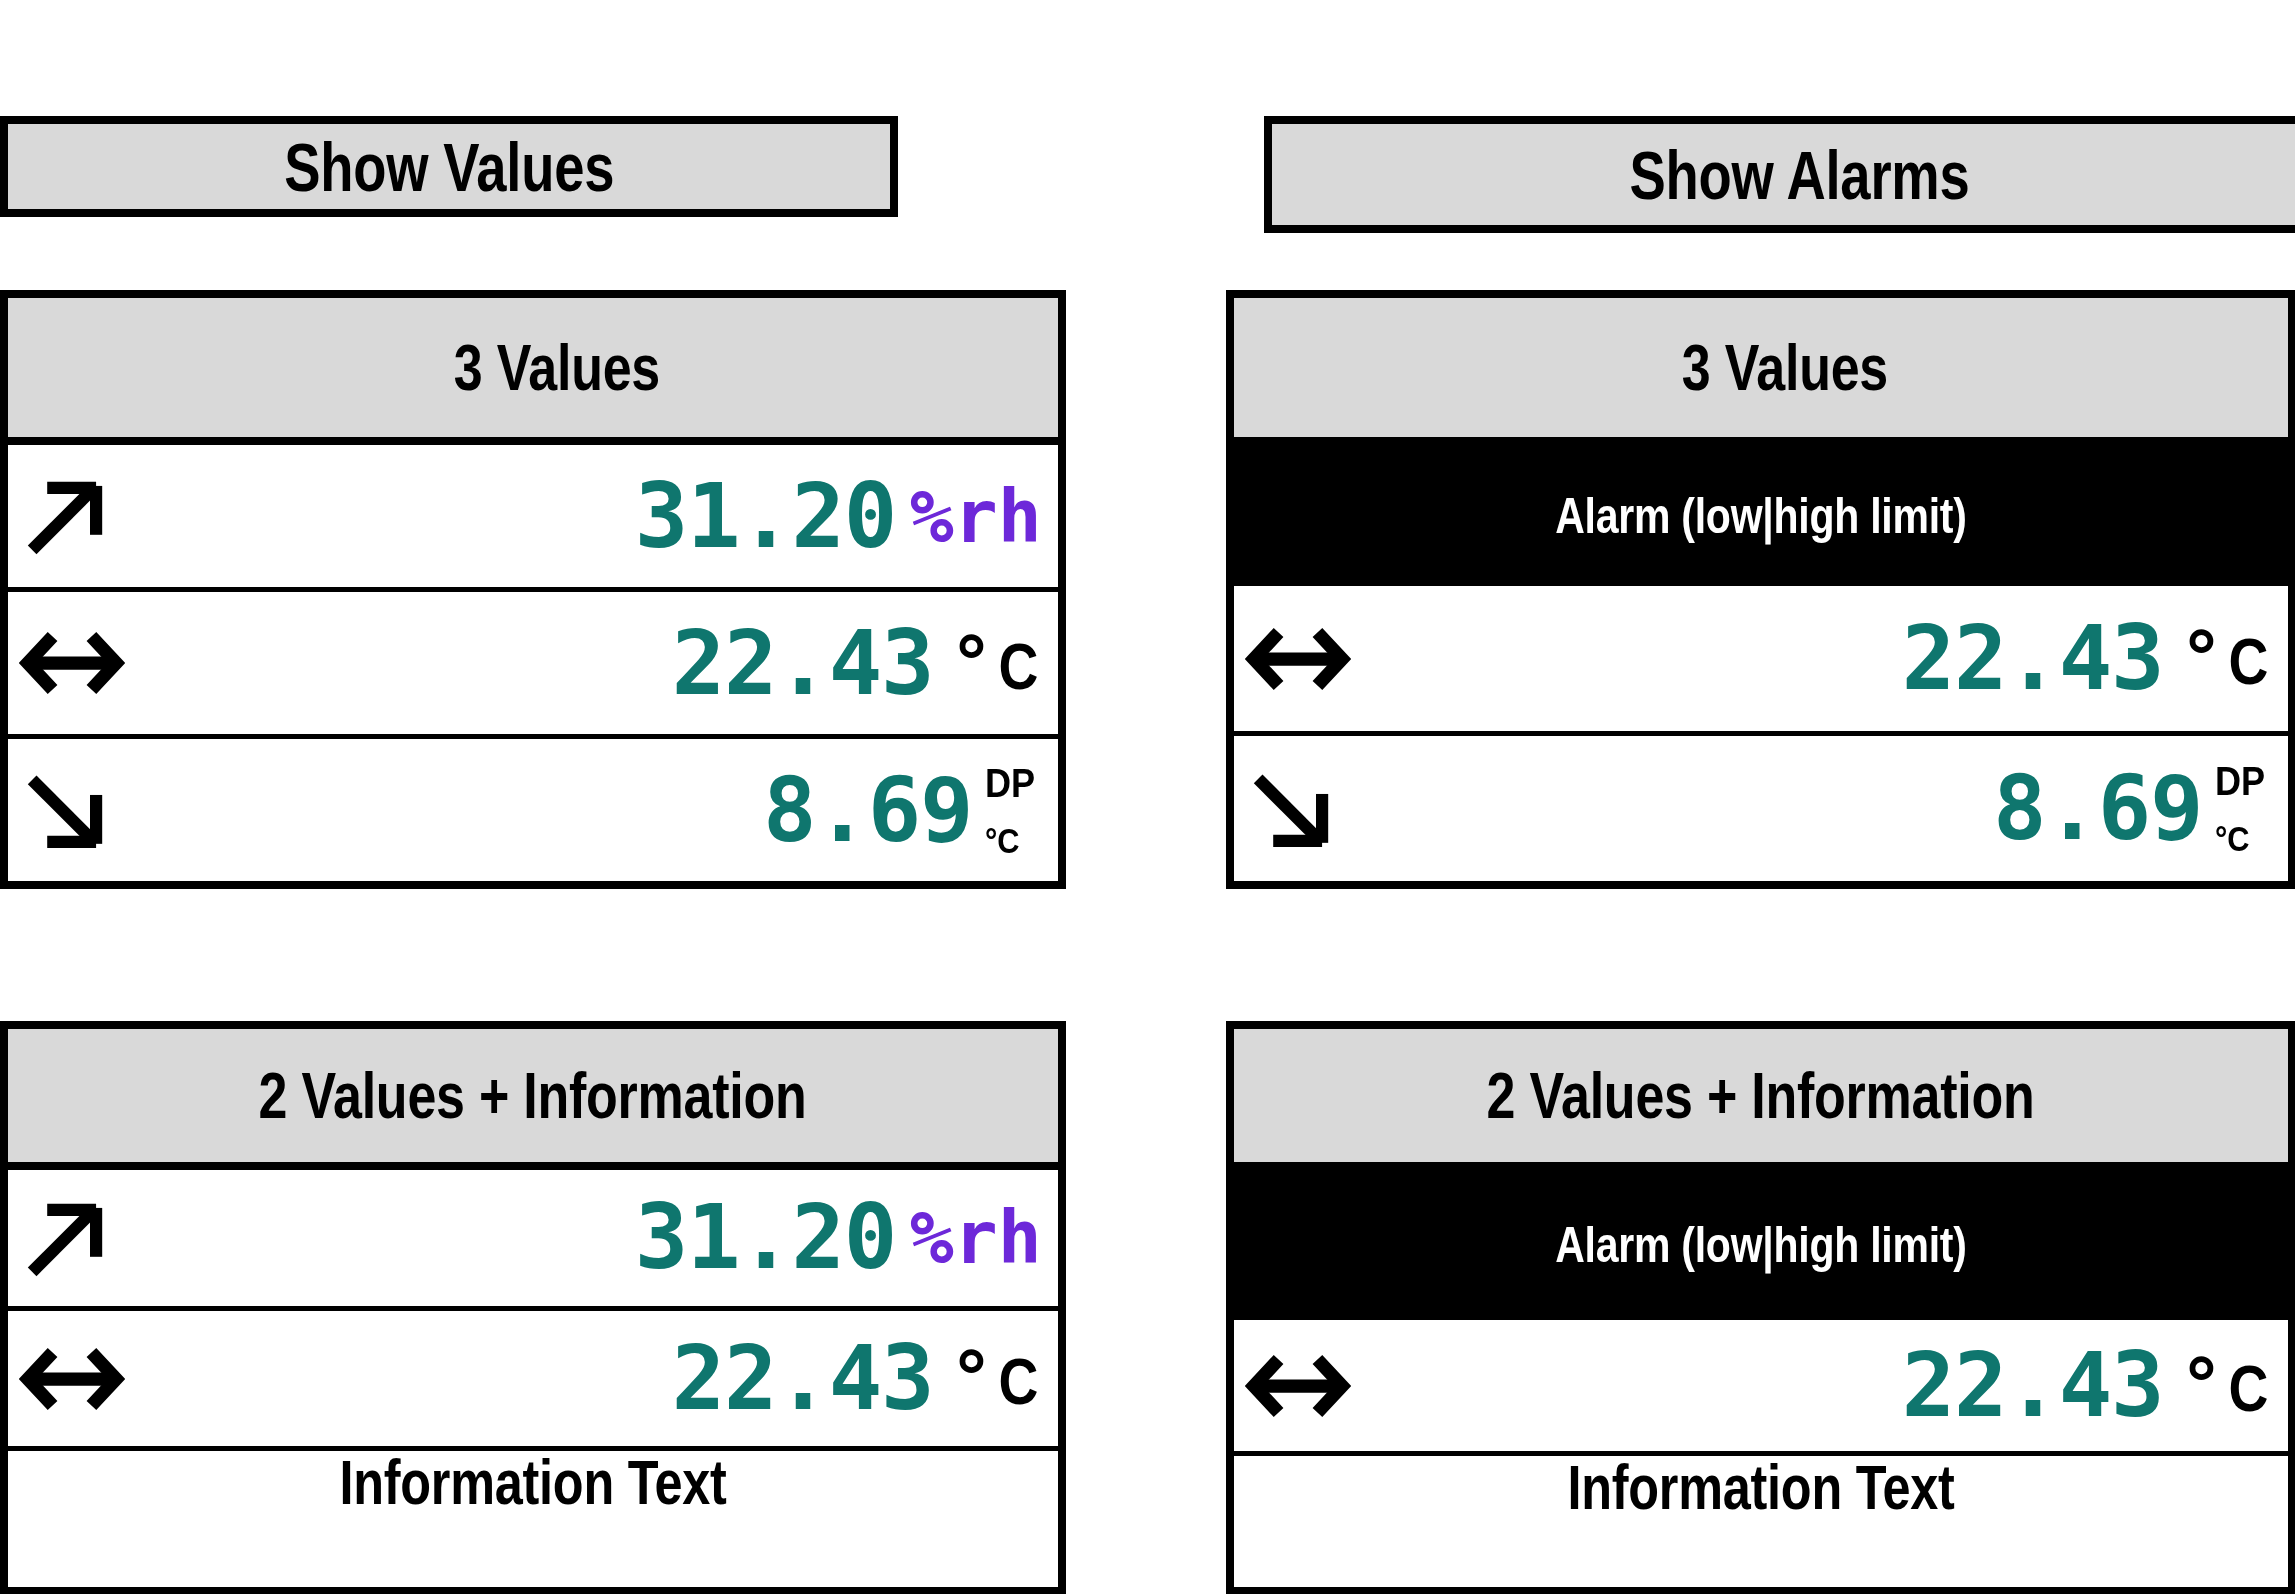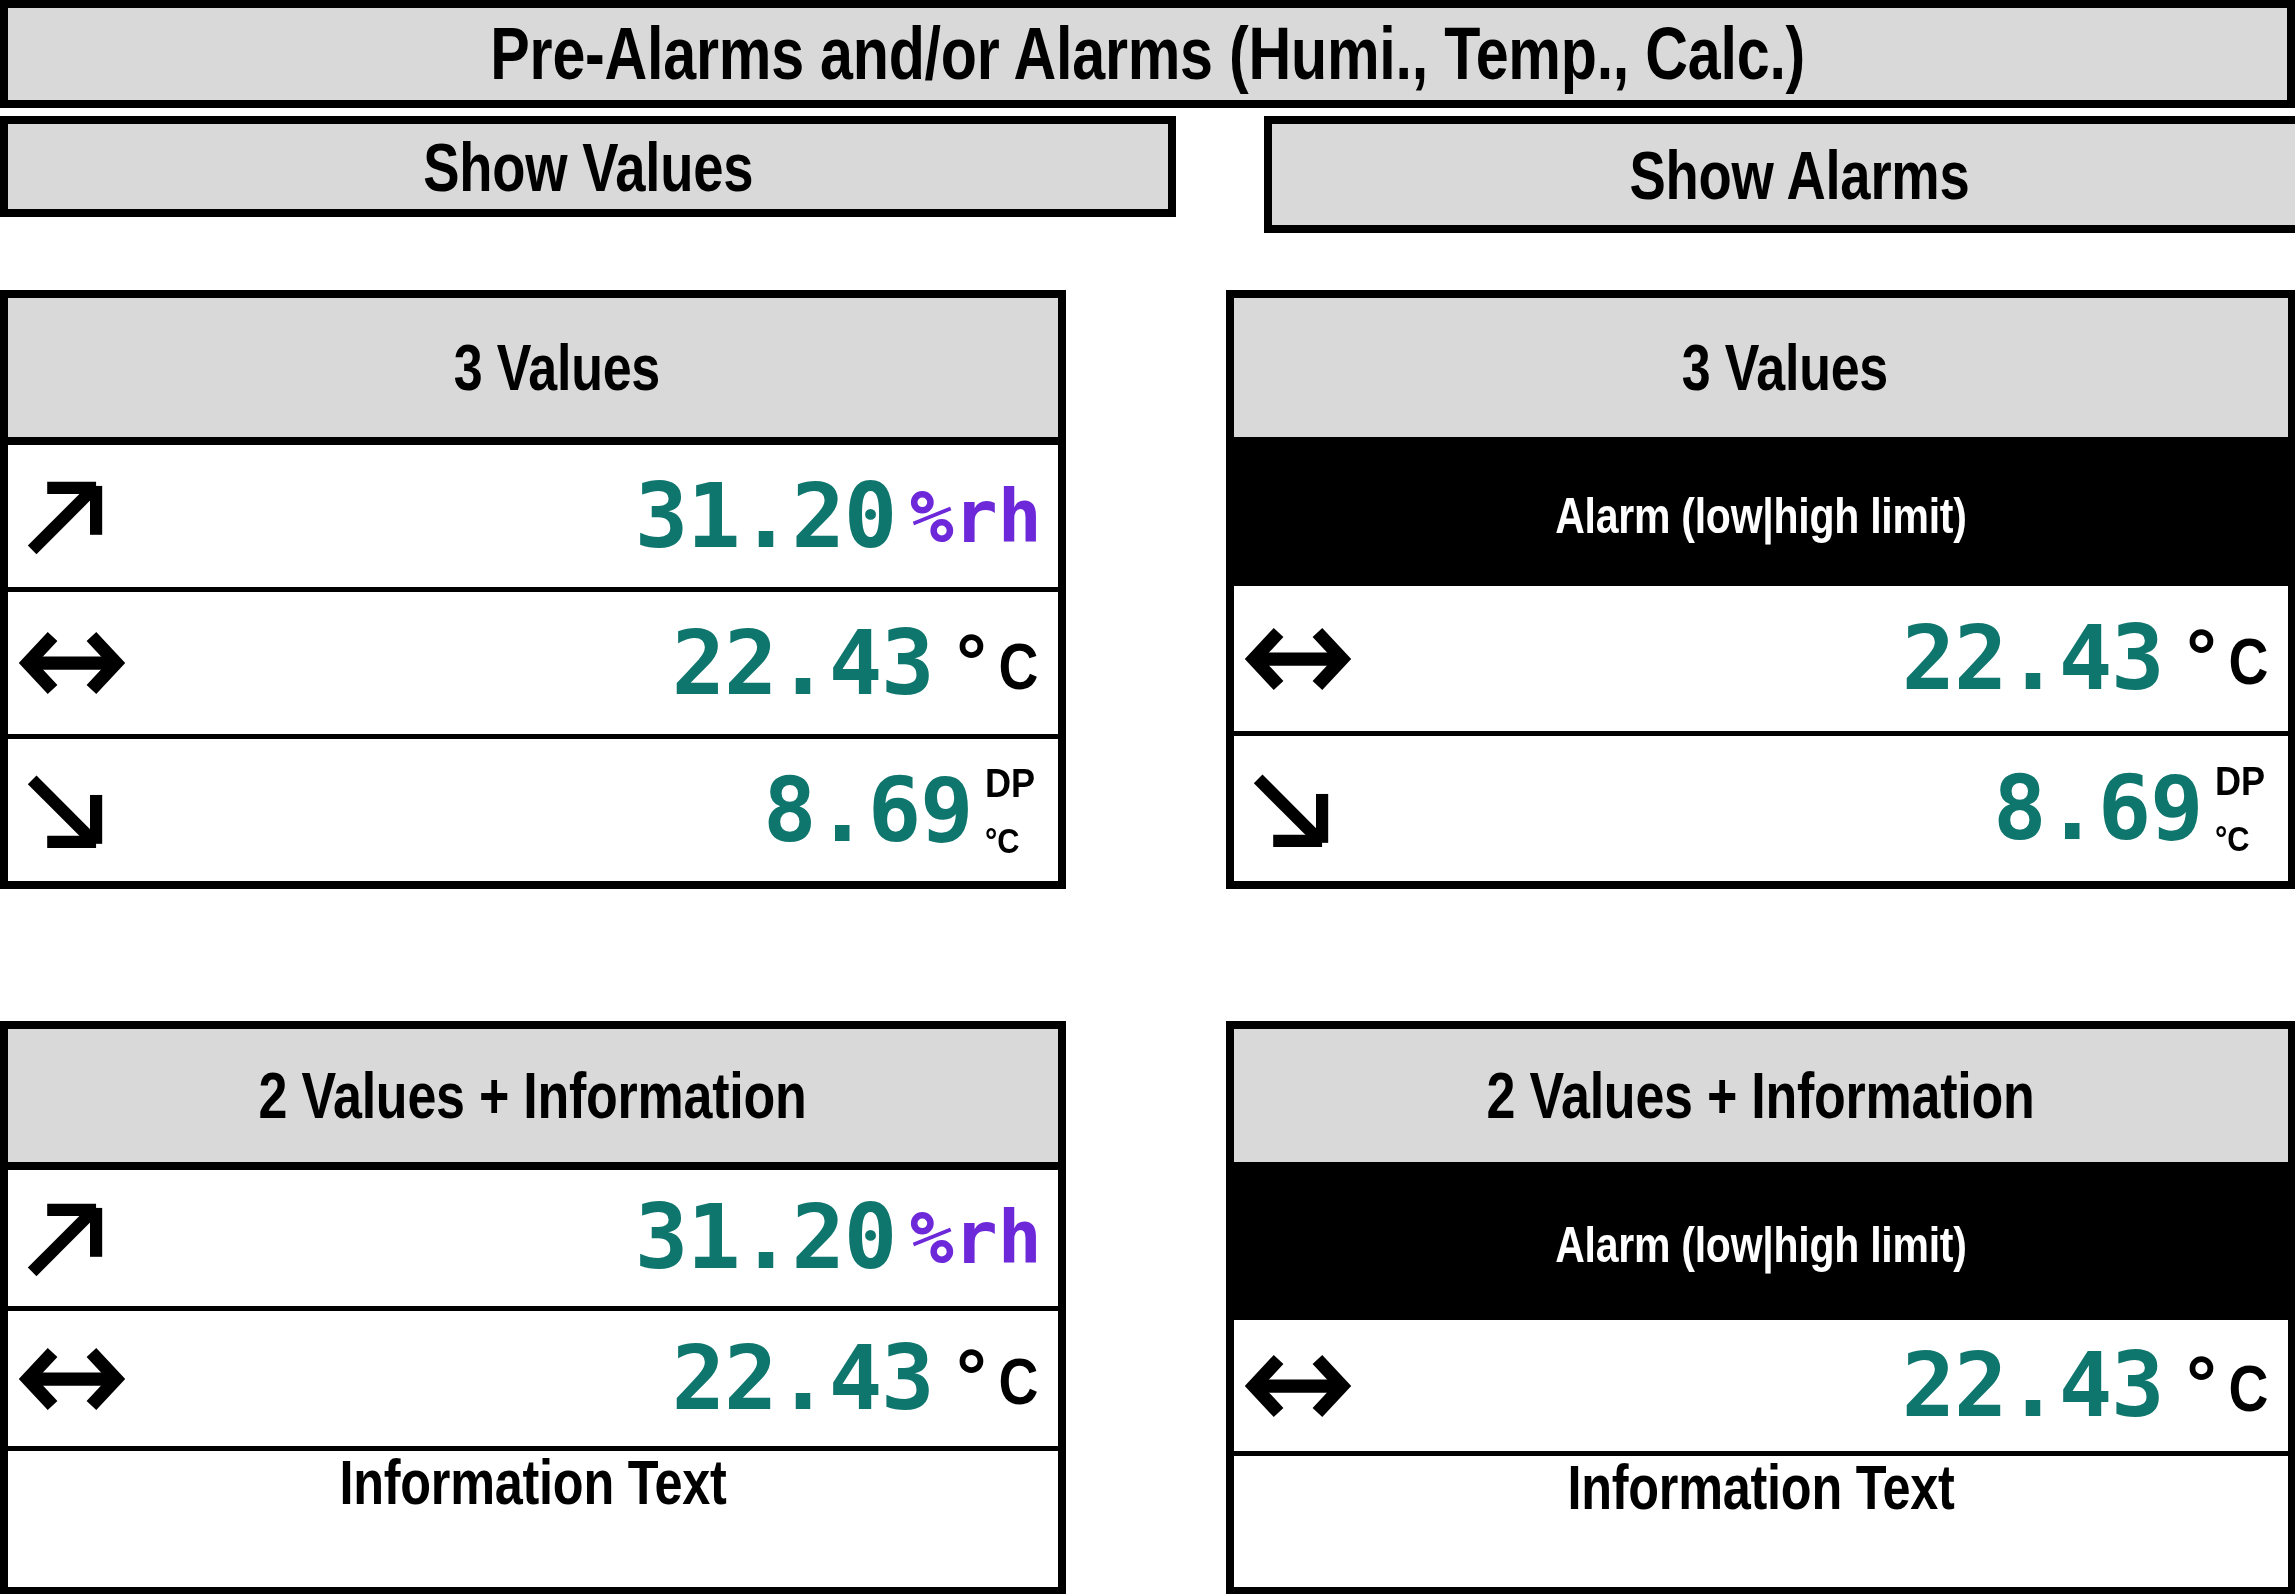--- a/index.html
+++ b/index.html
@@ -40,21 +40,21 @@
     white-space: nowrap;
     transform: scaleX(0.80);
     transform-origin: center center;
     letter-spacing: -0.3px;
     line-height: 1;
   }
 
   #title-bar { left: 0; top: 0; width: 2295px; height: 108px; }
   #title-bar .banner-text { font-size: 74px; }
 
-  #header-show-values { left: 0; top: 116px; width: 1176px; height: 101px; }
+  #header-show-values { left: 0; top: 116px; width: 898px; height: 101px; }
   #header-show-alarms { left: 1226px; top: 116px; width: 1070px; height: 117px; margin-left: 38px; }
   #header-show-values .banner-text,
   #header-show-alarms .banner-text { font-size: 68px; }
 
   
   .panel {
     position: absolute;
     box-sizing: border-box;
     background: #ffffff;
     border: 8.1px solid #000000;
@@ -218,23 +218,20 @@
     min-height: 0;
     overflow: hidden;
   }
   .info-row .banner-text { font-size: 63px; }
 </style>
 </head>
 <body>
 
 <div class="page">
 
-  <div class="banner" id="title-bar">
-    <span class="banner-text">Pre-Alarms and/or Alarms (Humi., Temp., Calc.)</span>
-  </div>
 
   <div class="banner" id="header-show-values">
     <span class="banner-text">Show Values</span>
   </div>
 
   <div class="banner" id="header-show-alarms">
     <span class="banner-text">Show Alarms</span>
   </div>
 
   <div class="panel" id="panel-tl">

